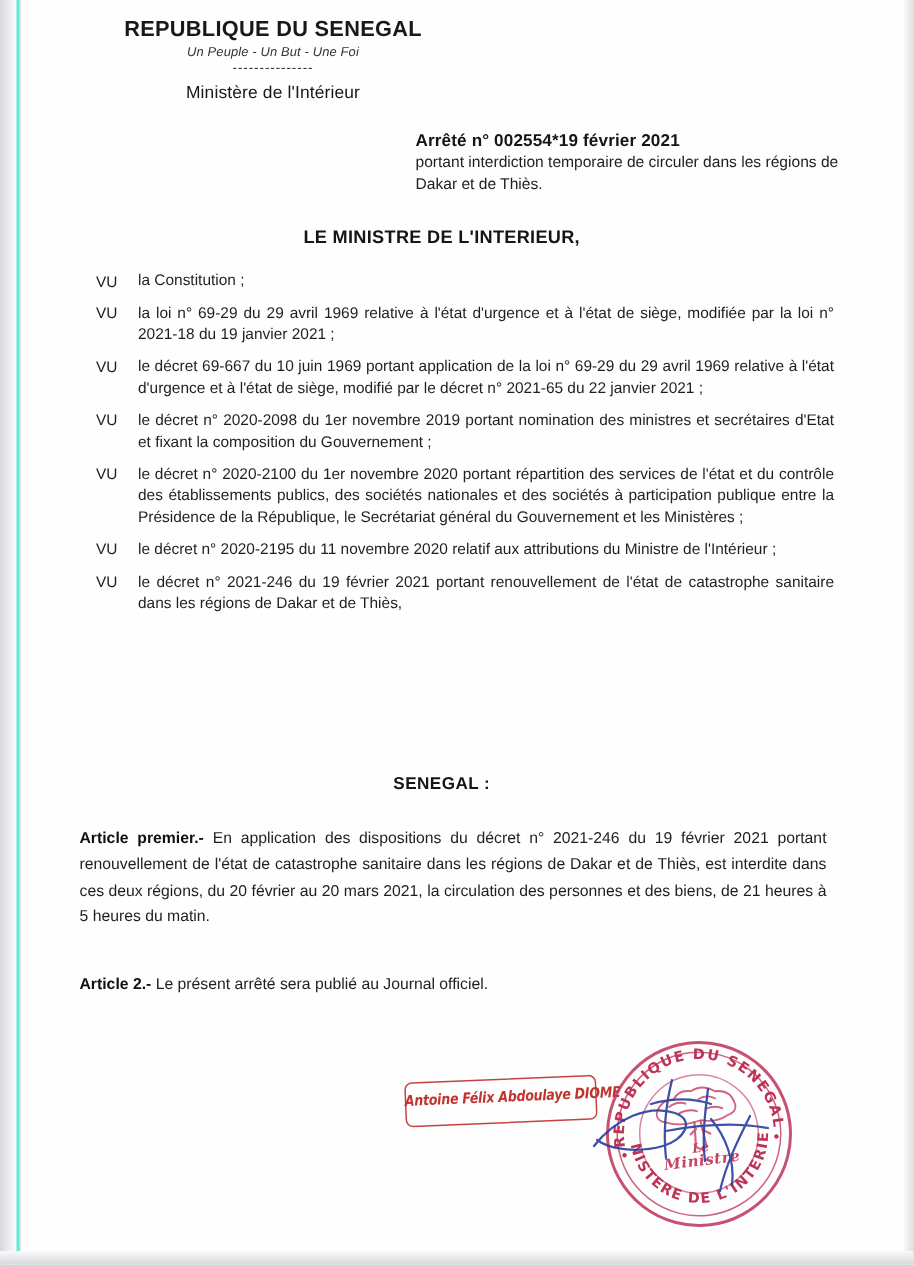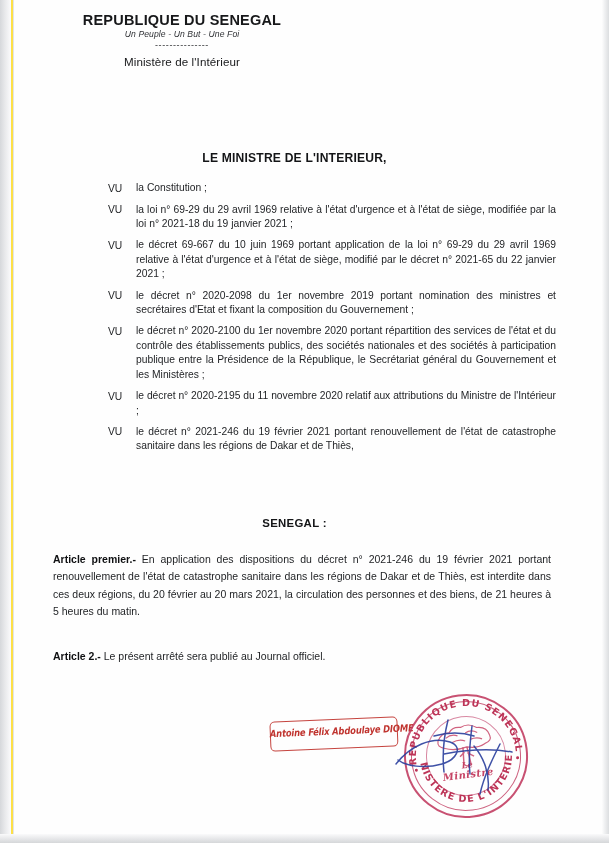--- a/index.html
+++ b/index.html
@@ -9,21 +9,21 @@
     background: #e9eaec;
   }
   body {
     font-family: "Liberation Sans", sans-serif;
   }
   .page {
     position: relative;
     width: 609px;
     height: 843px;
     margin: 0;
-    background: #fde047;
+    background: #5eead4;
     overflow: hidden;
     box-sizing: border-box;
   }
   
   .scan-edge-left {
     position: absolute;
     left: 0; top: 0;
     width: 11px; height: 843px;
     background: linear-gradient(to right, #d6d8db 0%, #e8e9eb 45%, #fbfbfc 100%);
     pointer-events: none;
@@ -137,21 +137,20 @@
     display: flex;
     align-items: flex-start;
     margin-bottom: 6.5px;
   }
   .vu-tag {
     flex: 0 0 28px;
     font-size: 10.3px;
     color: #1d1f22;
     line-height: 14.6px;
     padding-top: 0.5px;
-    margin-left: 44px;
   }
   .vu-text {
     flex: 1 1 auto;
     font-size: 10.3px;
     color: #1d1f22;
     line-height: 14.6px;
     text-align: justify;
   }
 
   
@@ -307,20 +306,24 @@
   <div class="scan-edge-right"></div>
   <div class="scan-edge-bottom"></div>
 
   <div class="letterhead">
     <div class="lh-republic">REPUBLIQUE DU SENEGAL</div>
     <div class="lh-motto">Un Peuple - Un But - Une Foi</div>
     <div class="lh-rule">---------------</div>
     <div class="lh-ministry">Ministère de l'Intérieur</div>
   </div>
 
+  <div class="titleblock">
+    <div class="tb-number">Arrêté n° 002554*19 février 2021</div>
+    <div class="tb-subject">portant interdiction temporaire de circuler dans les régions de Dakar et de Thiès.</div>
+  </div>
 
   <div class="minister-head">LE MINISTRE DE L'INTERIEUR,</div>
 
   <div class="vu-list">
     <div class="vu-row">
       <div class="vu-tag">VU</div>
       <div class="vu-text">la Constitution ;</div>
     </div>
     <div class="vu-row">
       <div class="vu-tag">VU</div>

